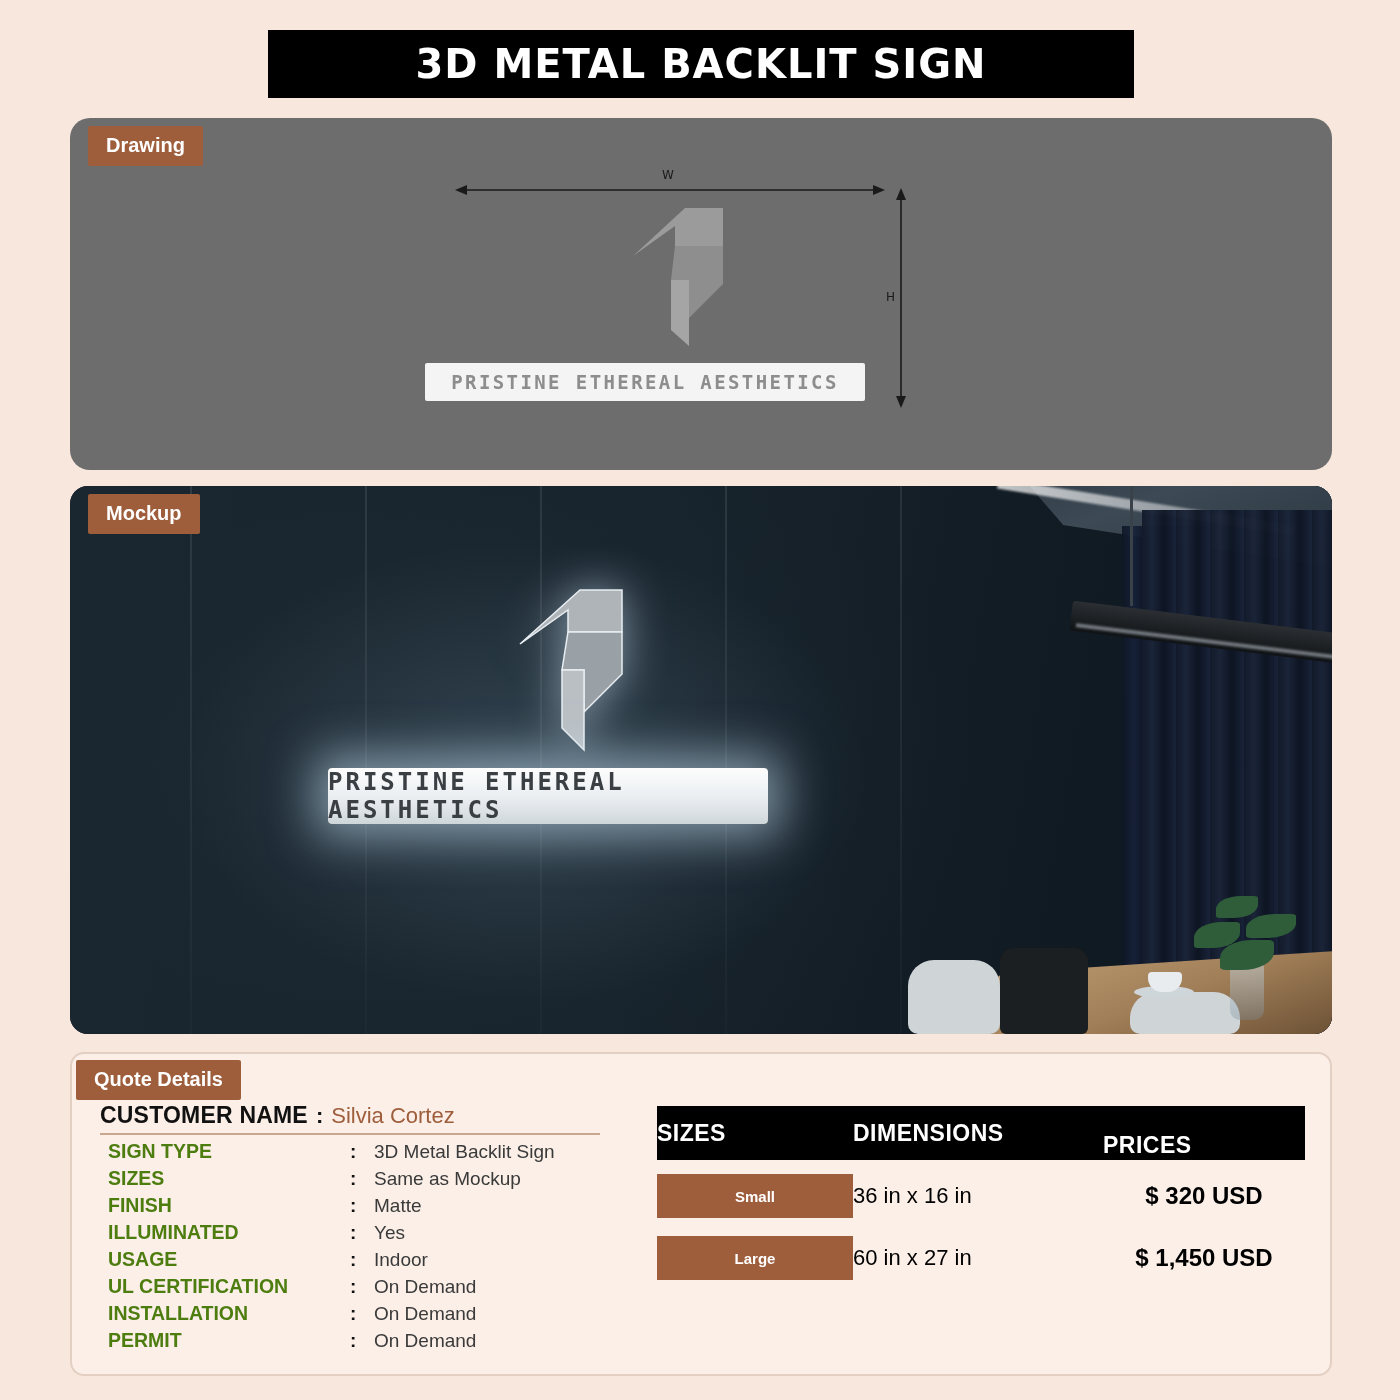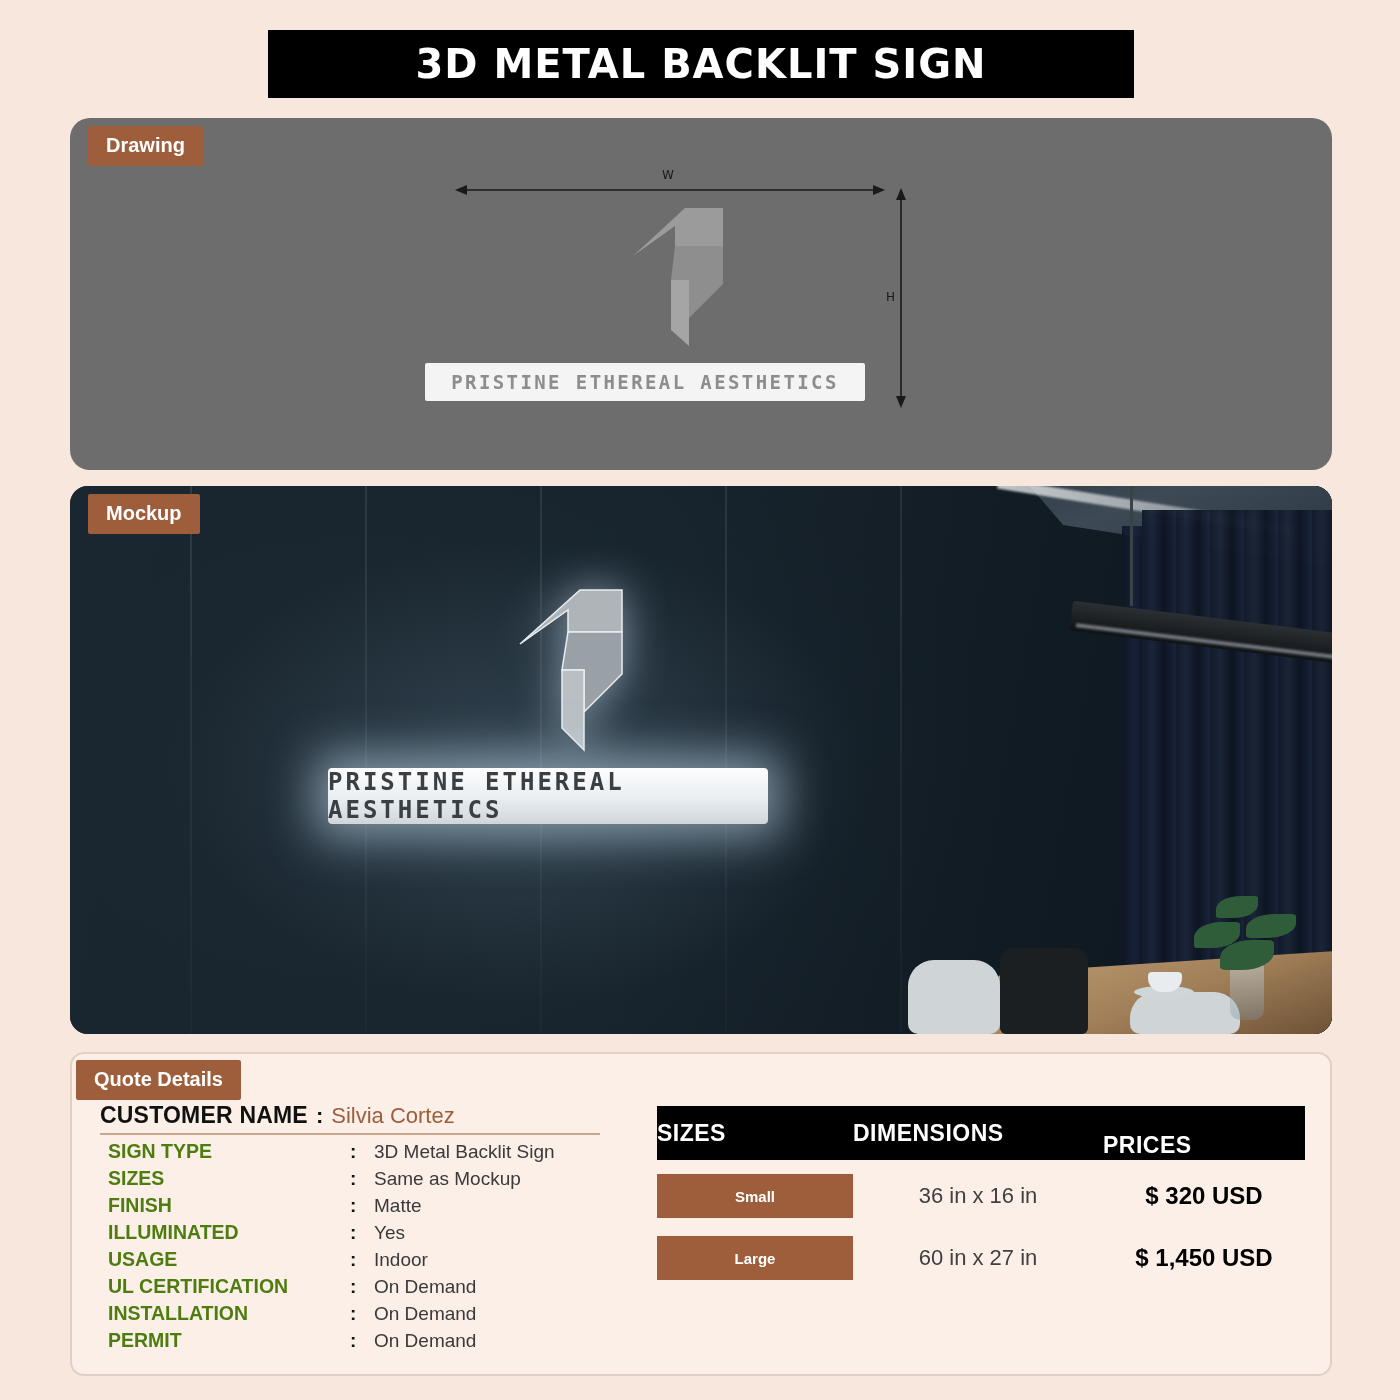--- a/index.html
+++ b/index.html
@@ -362,23 +362,23 @@
     background: #9e5e3c;
     color: #fff;
     font-size: 15px;
     font-weight: bold;
     display: flex;
     align-items: center;
     justify-content: center;
   }
   .dim-cell {
     width: 250px;
-    text-align: center;
+    text-align: left;
     font-size: 22px;
-    color: #404040;
+    color: #000000;
   }
   .price-cell {
     width: 202px;
     text-align: center;
     font-size: 24px;
     font-weight: bold;
     color: #000;
   }
 </style>
 </head>

